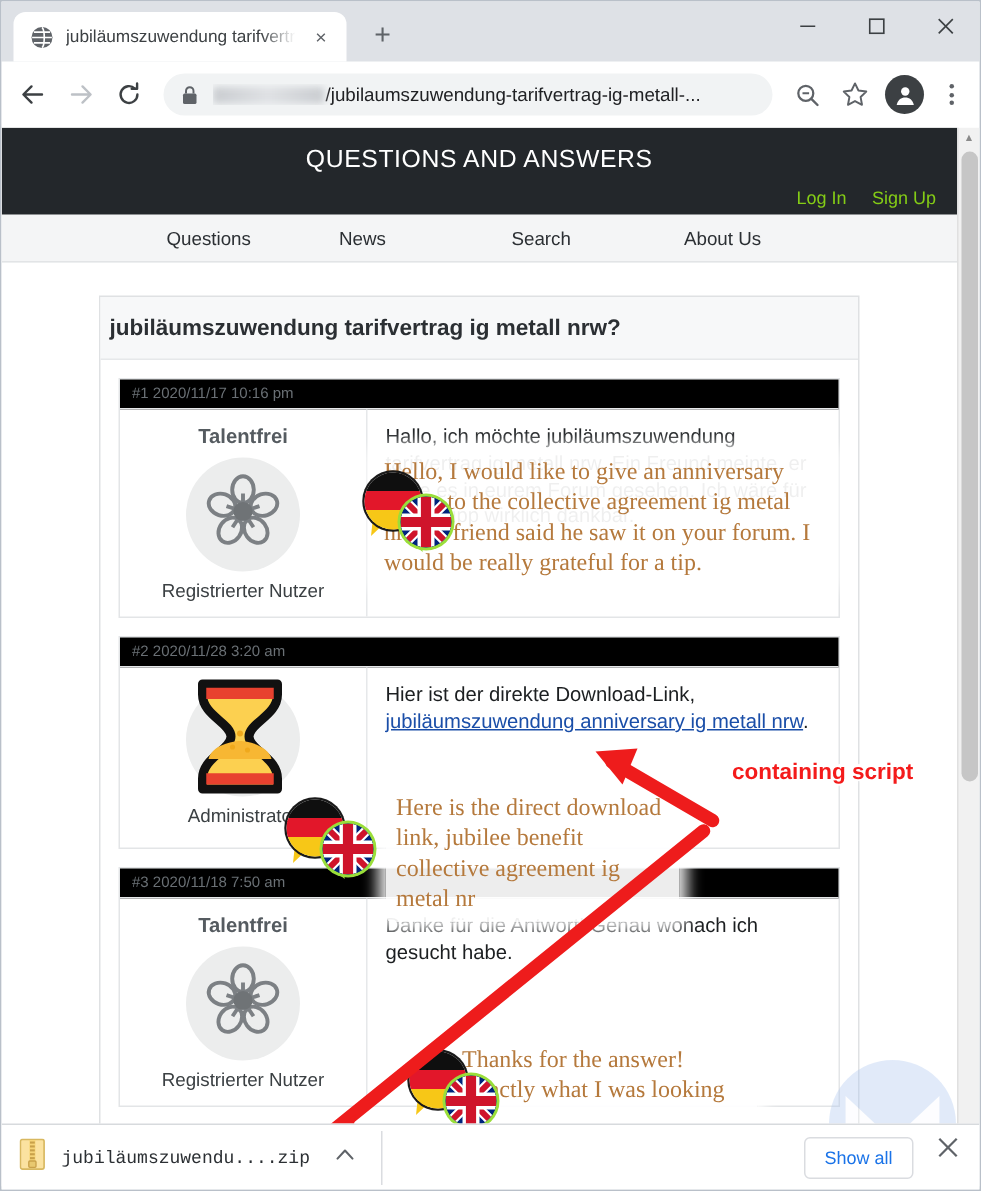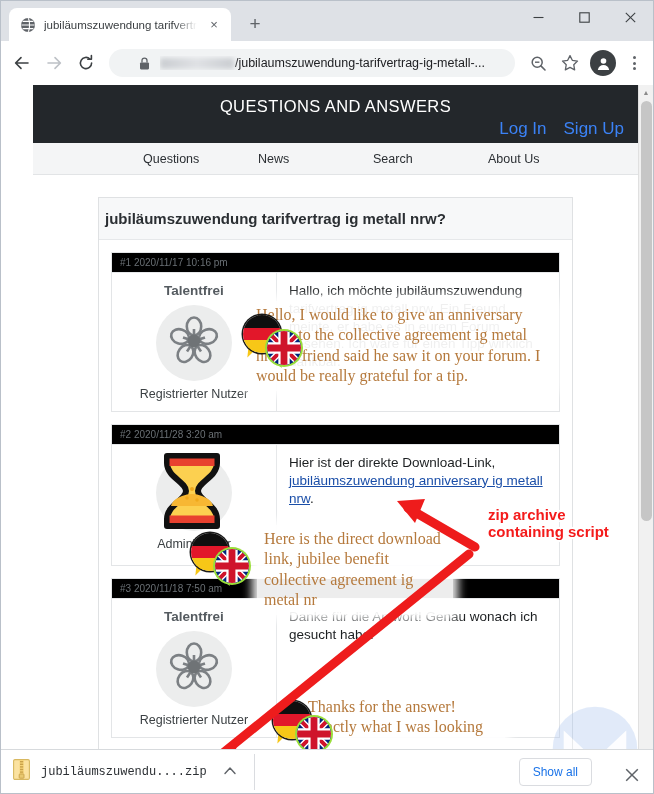--- a/index.html
+++ b/index.html
@@ -85,21 +85,20 @@
   .omnibox {
     flex: 1;
     height: 28px;
     background: #f1f3f4;
     border-radius: 14px;
     display: flex; align-items: center;
     margin: 0 6px;
     padding: 0 12px;
     gap: 9px;
     overflow: hidden;
-    justify-content: center;
   }
   .lock-icon { flex: 0 0 12px; display: flex; align-items: center; color: #5f6368; }
   .url-text {
     font-size: 12.5px; color: #202124;
     white-space: nowrap; overflow: hidden;
     display: flex; align-items: center;
   }
   .url-redacted {
     display: inline-block;
     width: 74px; height: 11px;
@@ -126,42 +125,41 @@
     position: relative;
     height: 706px;
     background: #ffffff;
     overflow: hidden;
   }
   .page {
     position: absolute;
     inset: 0 15px 0 0;
     background: #ffffff;
     overflow: hidden;
-    padding-left: 32px;
   }
 
   
   .site-header {
     background: #23272b;
     height: 58px;
     position: relative;
   }
   .site-title {
     text-align: center;
     color: #ffffff;
     font-size: 16.5px;
     letter-spacing: 0.4px;
     padding-top: 12px;
   }
   .site-auth {
     position: absolute;
     right: 14px; bottom: 4px;
     display: flex; gap: 17px;
   }
-  .site-auth a { color: #3b82f6; font-size: 17px; text-decoration: none; }
+  .site-auth a { color: #84cc16; font-size: 12px; text-decoration: none; }
 
   .site-nav {
     height: 32px;
     background: #f4f5f6;
     border-bottom: 1px solid #e2e4e6;
     display: flex;
     align-items: center;
     padding-left: 110px;
   }
   .site-nav a {
@@ -349,21 +347,21 @@
   }
   .dl-name { font-size: 12px; color: #2b2f33; }
   .dl-caret { color: #5f6368; font-size: 11px; margin-left: 6px; }
   .dl-sep {
     width: 1px; height: 36px;
     background: #dadce0;
     margin-left: 18px;
   }
   .dl-right {
     margin-left: auto;
-    display: flex; align-items: flex-end; gap: 31px;
+    display: flex; align-items: flex-start; gap: 14px;
   }
   .showall {
     border: 1px solid #dadce0;
     border-radius: 4px;
     padding: 6px 13px;
     font-size: 12px;
     color: #1a73e8;
     background: #fff;
   }
   .dl-close { color: #5f6368; font-size: 16px; padding: 0 2px; }
@@ -663,21 +661,20 @@
       <path d="M396 500 L424 498 L414 522 Z" fill="#ee1c1c"></path>
     </g>
 
     <g>
       <path d="M468 553 L222 752" stroke="#ee1c1c" stroke-width="9" stroke-linecap="round"></path>
       <path d="M206 764 L236 742 L232 768 Z" fill="#ee1c1c"></path>
     </g>
   </svg>
 
   <div class="annot" style="left:487px; top:505px;">
-    <div>zip archive</div>
     <div>containing script</div>
   </div>
 
   <div class="downloadbar">
     <div class="dl-item">
       <span>
         <svg width="17" height="21" viewBox="0 0 17 21">
           <rect x="0.6" y="0.6" width="15.8" height="19.8" rx="1.4" fill="#fbe2a0" stroke="#d8b860" stroke-width="1.1"></rect>
           <rect x="6.6" y="1" width="4" height="16" fill="#f6d478"></rect>
           <g fill="#c9a14a">

